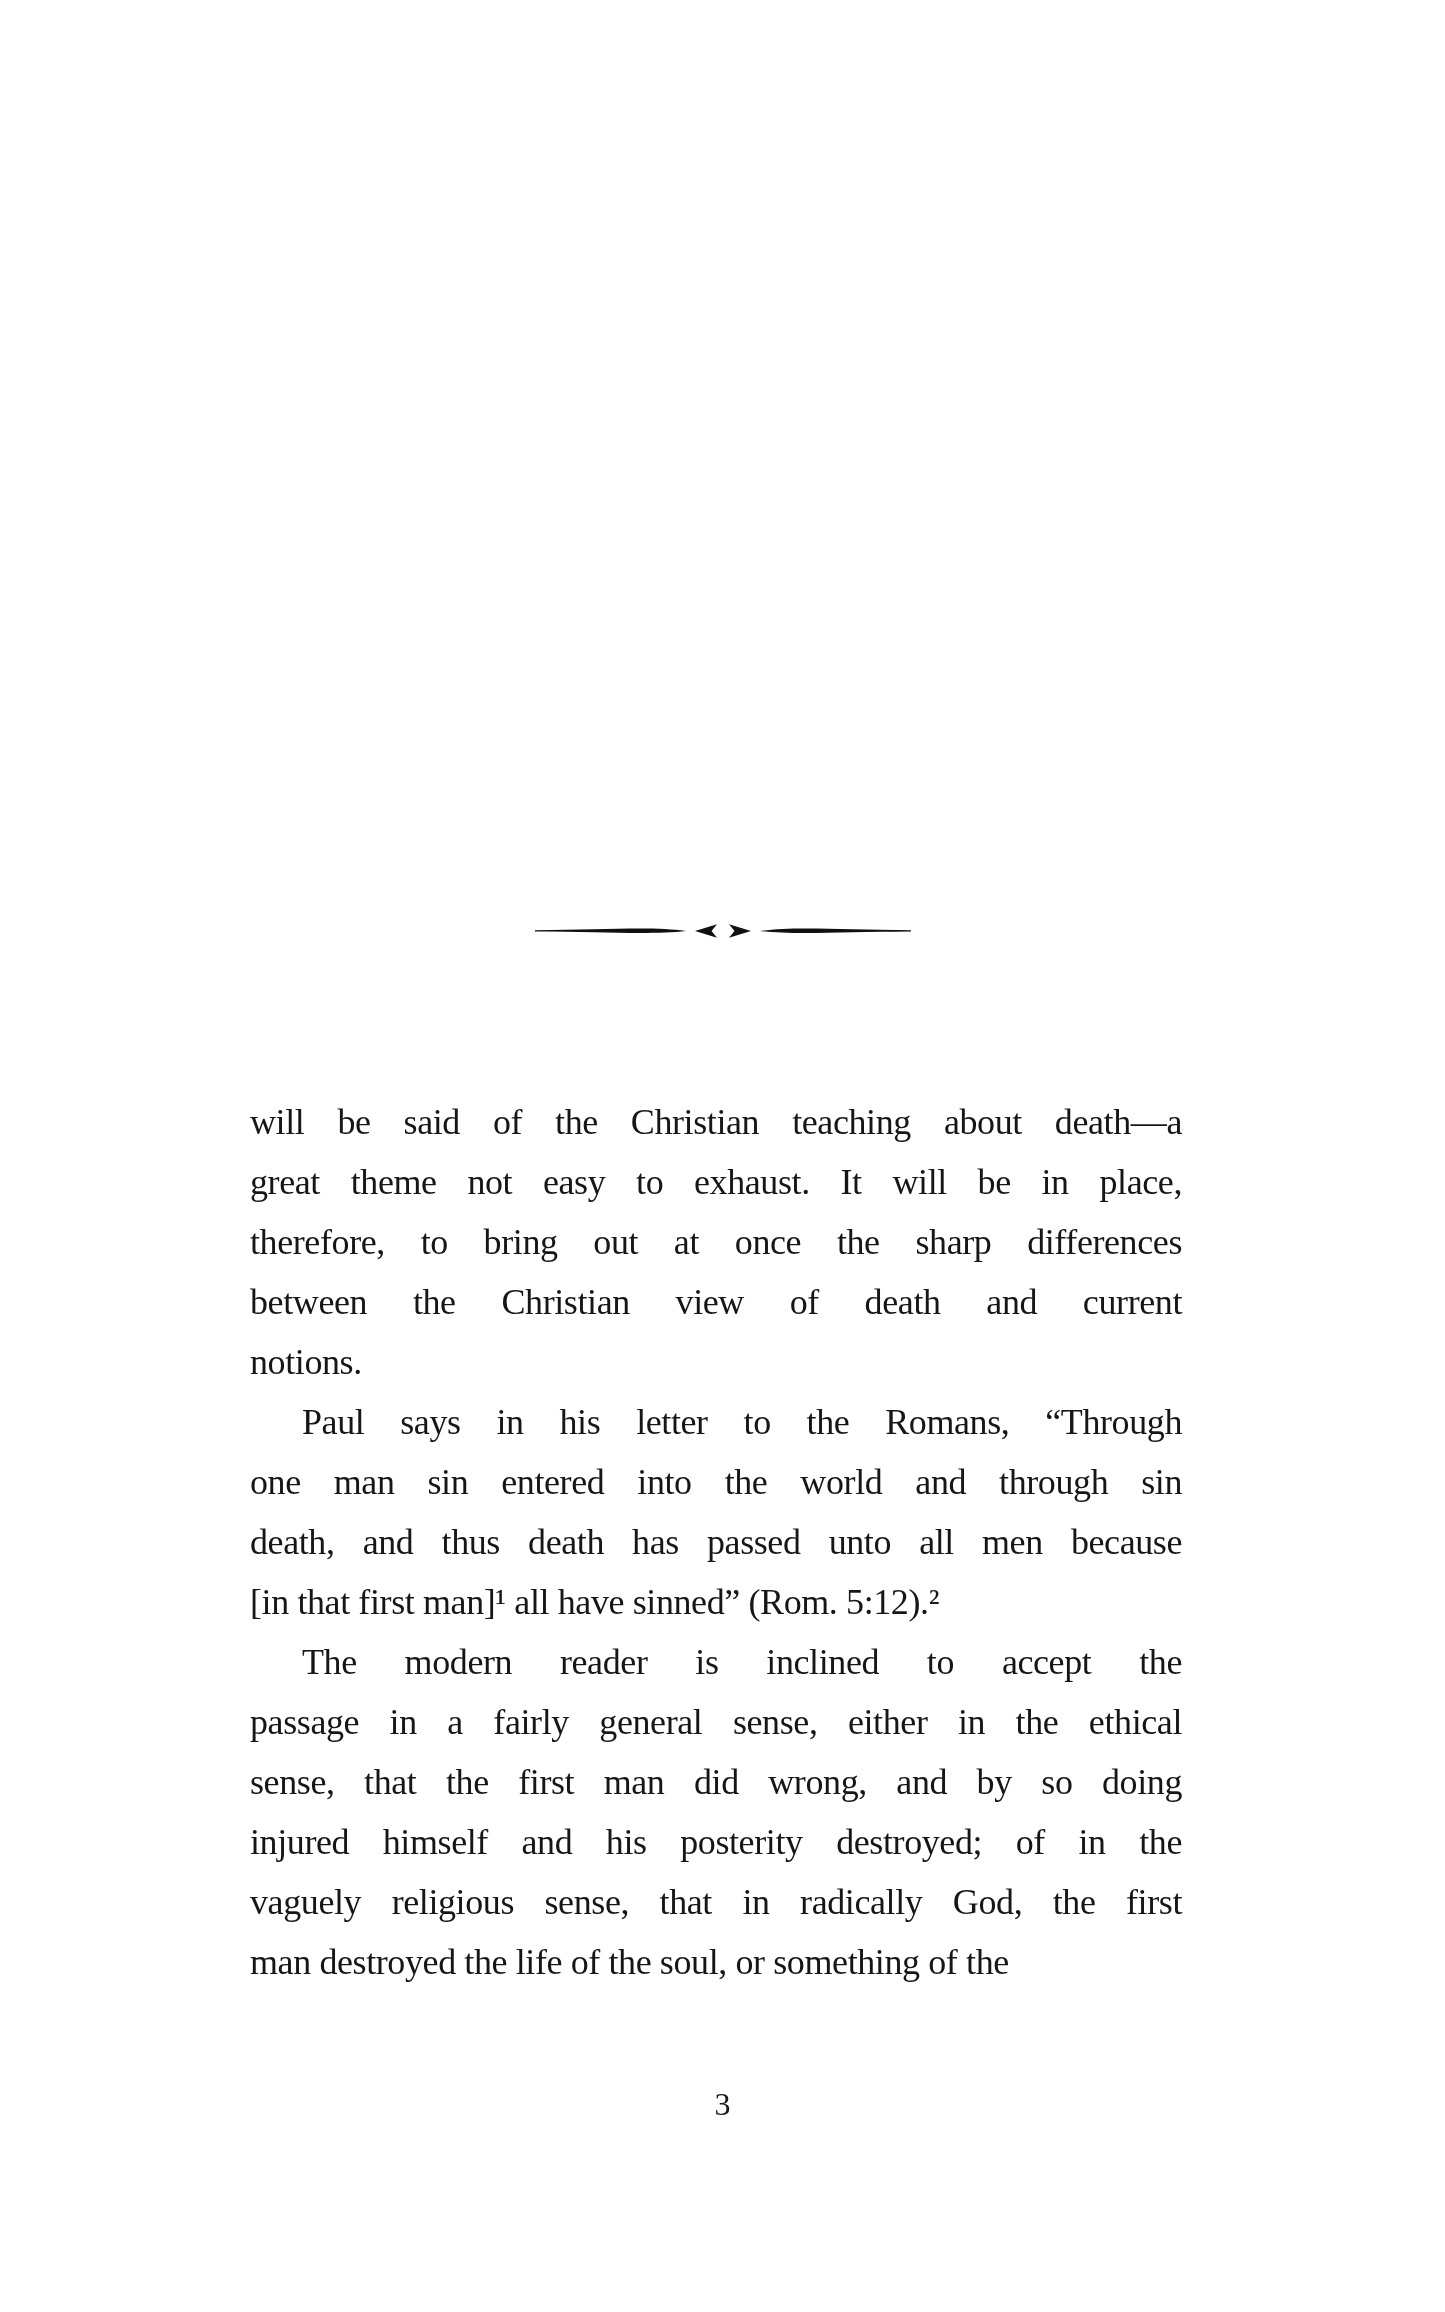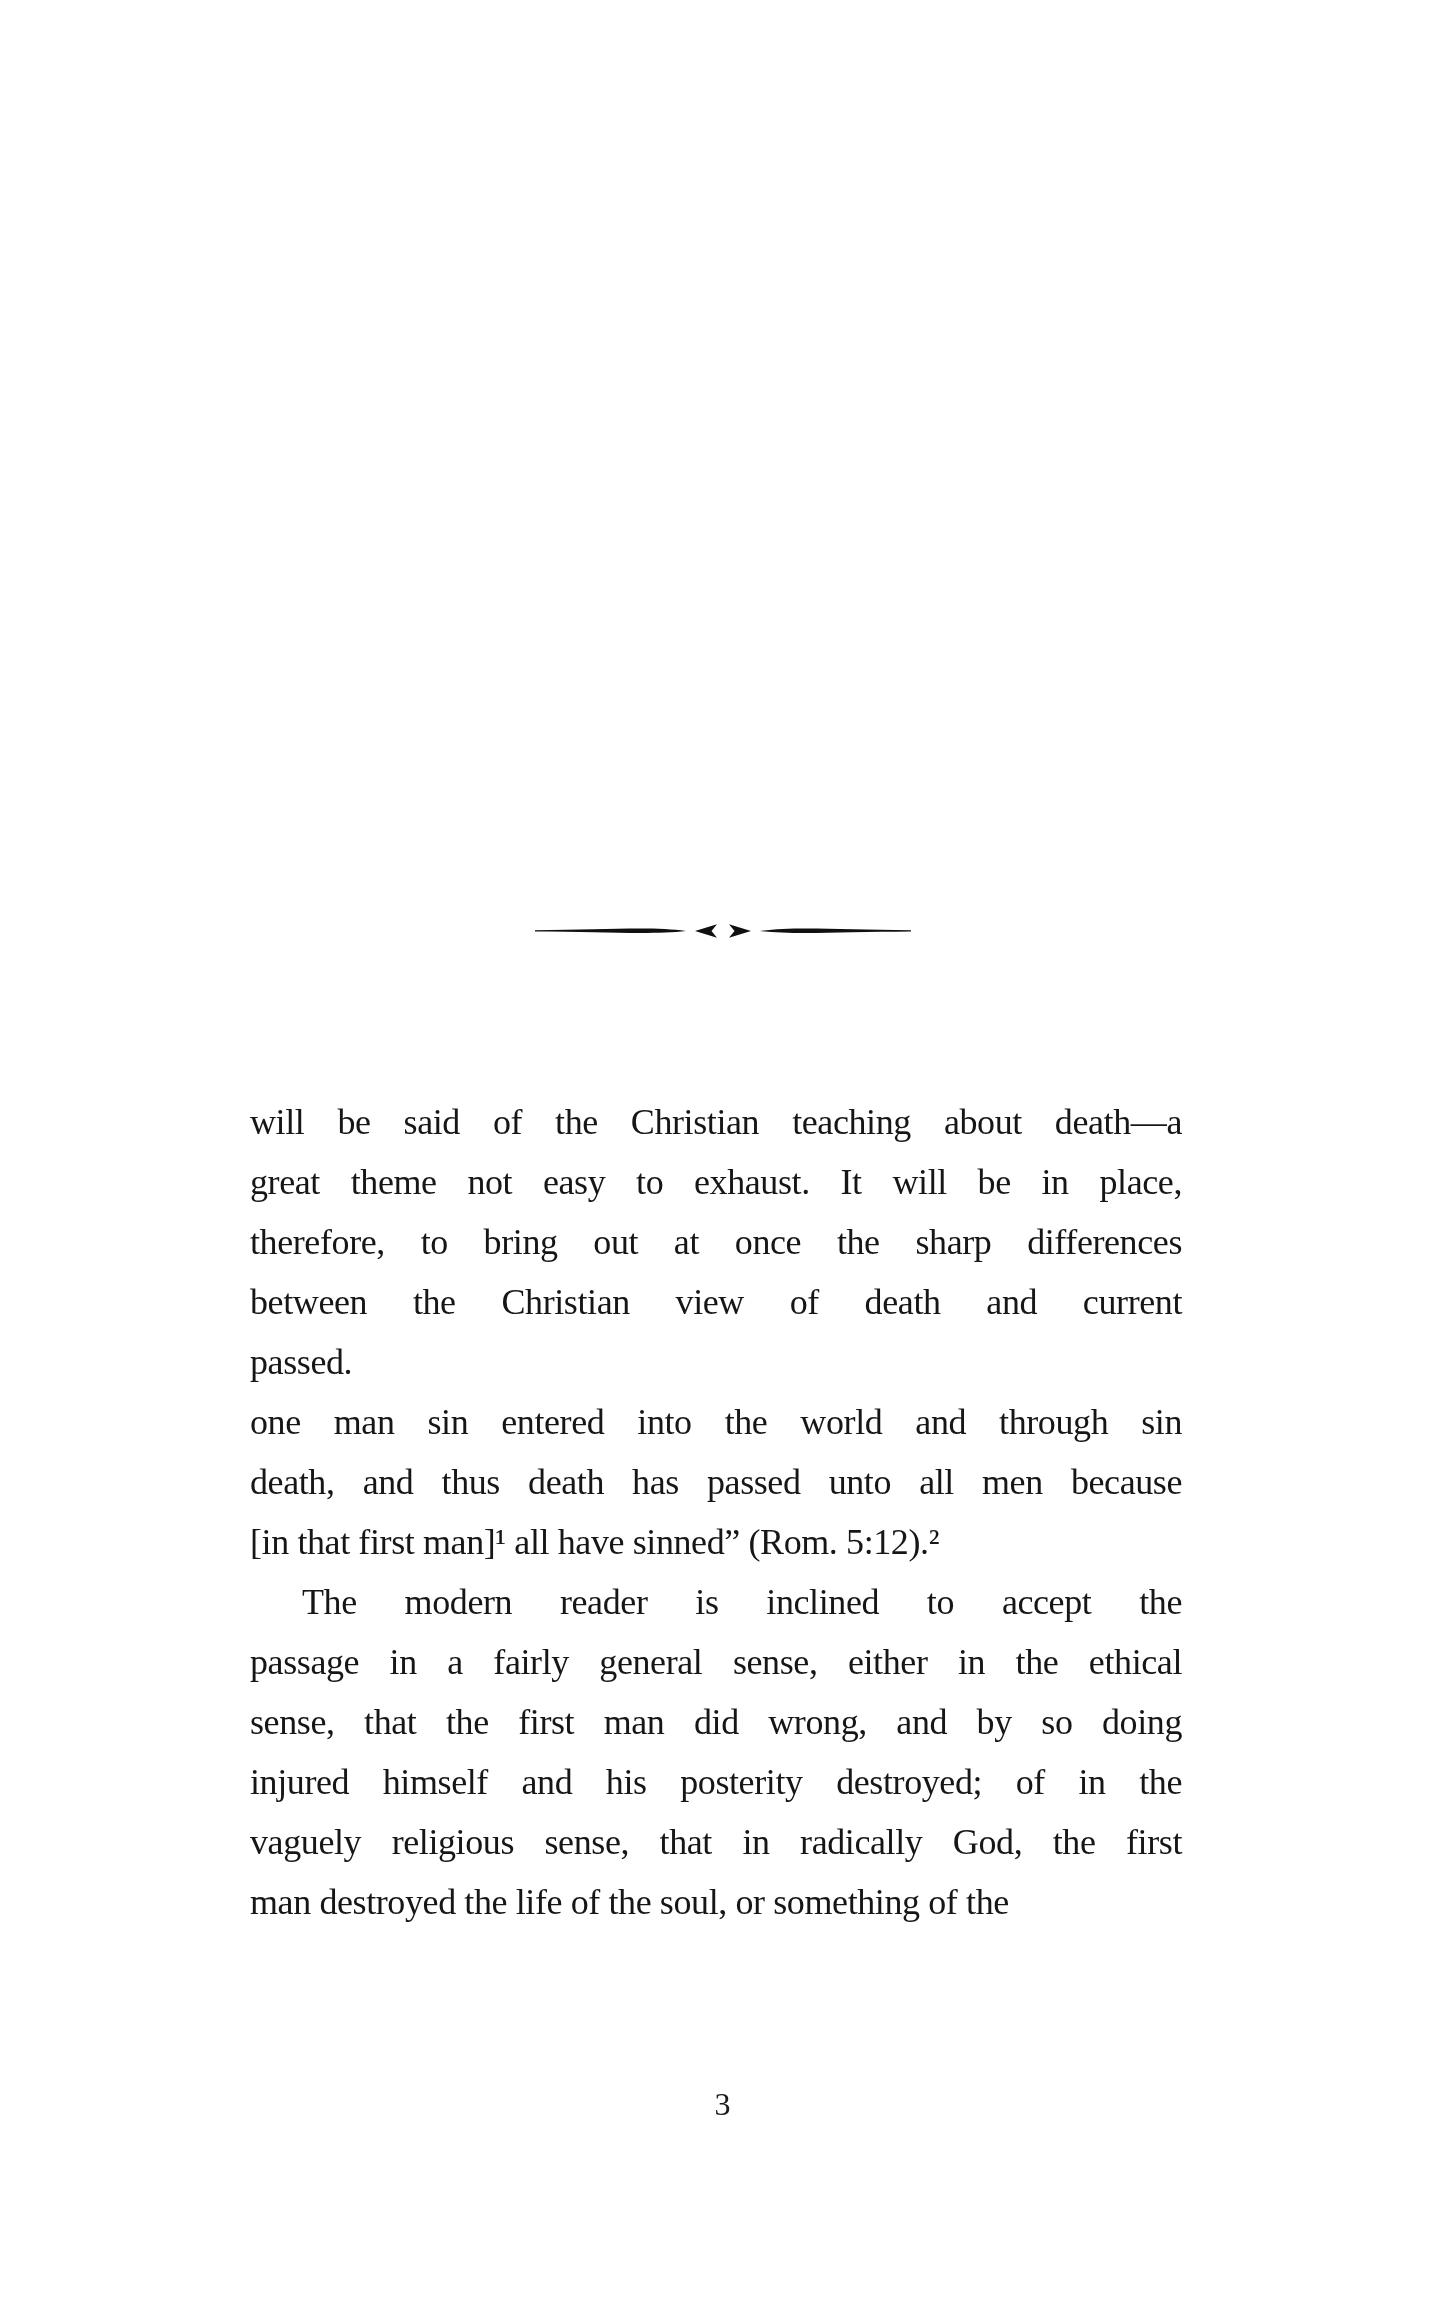--- a/index.html
+++ b/index.html
@@ -88,21 +88,22 @@
         </g>
       </svg>
     </span>
   </div>
 
   <div class="body-text">
       <div class="line">will be said of the Christian teaching about death—a</div>
       <div class="line">great theme not easy to exhaust. It will be in place,</div>
       <div class="line">therefore, to bring out at once the sharp differences</div>
       <div class="line">between the Christian view of death and current</div>
-      <div class="line last">passed.</div>
+      <div class="line last">notions.</div>
+      <div class="line first">Paul says in his letter to the Romans, “Through</div>
       <div class="line">one man sin entered into the world and through sin</div>
       <div class="line">death, and thus death has passed unto all men because</div>
       <div class="line last">[in that first man]¹ all have sinned” (Rom. 5:12).²</div>
       <div class="line first">The modern reader is inclined to accept the</div>
       <div class="line">passage in a fairly general sense, either in the ethical</div>
       <div class="line">sense, that the first man did wrong, and by so doing</div>
       <div class="line">injured himself and his posterity destroyed; of in the</div>
       <div class="line">vaguely religious sense, that in radically God, the first</div>
       <div class="line last">man destroyed the life of the soul, or something of the</div>
     </div>

